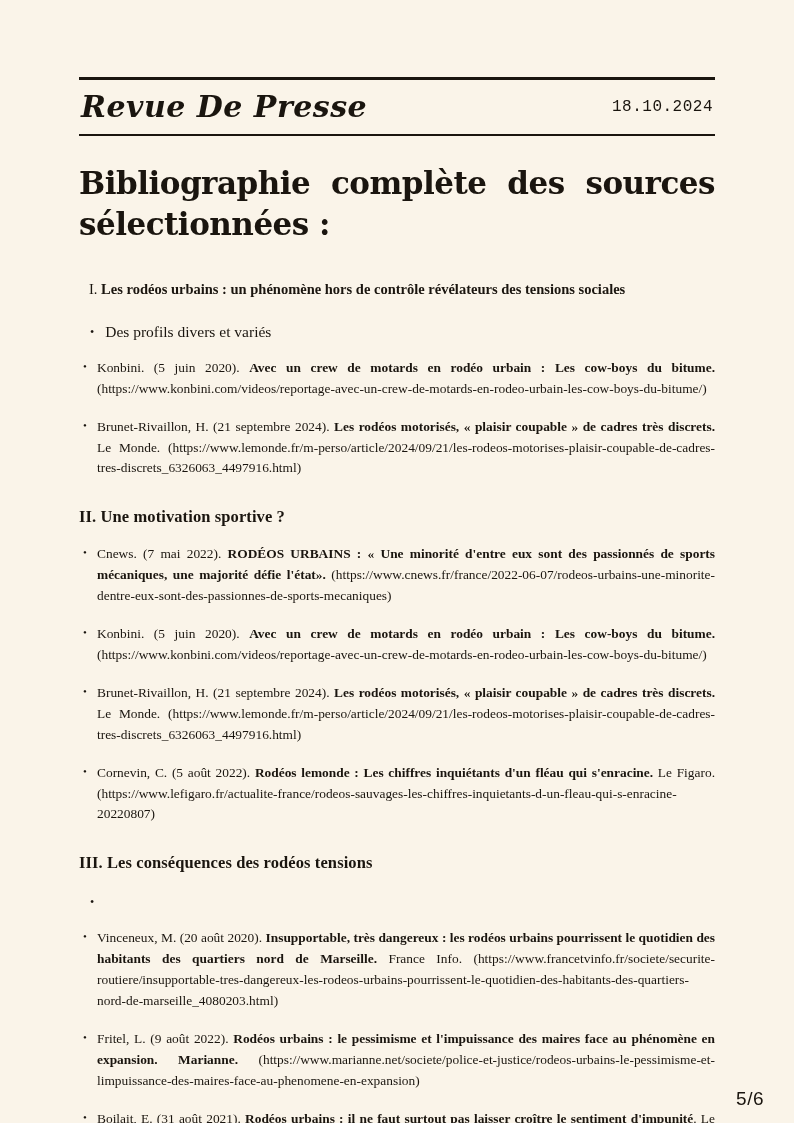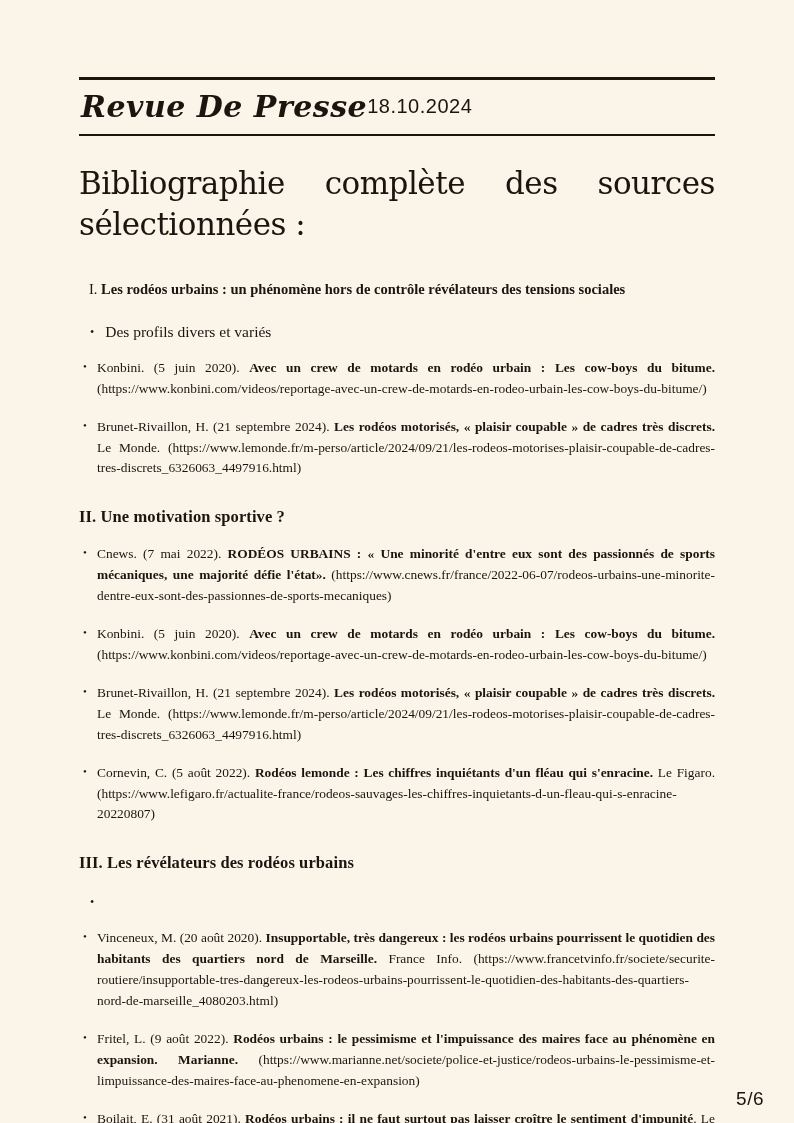--- a/index.html
+++ b/index.html
@@ -15,41 +15,42 @@
     overflow: hidden;
   }
   .content { padding: 0 79px; }
 
   
   .masthead {
     margin-top: 77px;
     border-top: 3px solid #1A150F;
     border-bottom: 2px solid #1A150F;
     display: flex;
+    justify-content: space-between;
     align-items: center;
     padding: 9px 2px 10px 2px;
   }
   .brand {
     font-family: "DejaVu Serif", serif;
     font-weight: bold;
     font-style: italic;
     font-size: 30px;
     letter-spacing: 0.5px;
   }
   .issue-date {
-    font-family: Liberation Sans, sans-serif;
-    font-size: 20px;
+    font-family: Liberation Mono, monospace;
+    font-size: 16px;
     letter-spacing: 0.5px;
   }
 
   
   .doc-title {
     margin-top: 27px;
     font-family: "DejaVu Serif", serif;
-    font-weight: 400;
+    font-weight: 700;
     font-size: 31px;
     line-height: 1.32;
     letter-spacing: -0.5px;
     text-align: justify;
     text-align-last: left;
   }
 
   
   .sec1-heading {
     margin-top: 34px;
@@ -162,21 +163,21 @@
     <div class="ref">
       <span class="dot">•</span>
       <p><span>Brunet-Rivaillon, H. (21 septembre 2024). </span><span class="ref-title">Les rodéos motorisés, « plaisir coupable » de cadres très discrets.</span><span> Le Monde. (https://www.lemonde.fr/m-perso/article/2024/09/21/les-rodeos-motorises-plaisir-coupable-de-cadres-tres-discrets_6326063_4497916.html)</span></p>
     </div>
 
     <div class="ref">
       <span class="dot">•</span>
       <p><span>Cornevin, C. (5 août 2022). </span><span class="ref-title">Rodéos lemonde : Les chiffres inquiétants d'un fléau qui s'enracine.</span><span> Le Figaro. (https://www.lefigaro.fr/actualite-france/rodeos-sauvages-les-chiffres-inquietants-d-un-fleau-qui-s-enracine-20220807)</span></p>
     </div>
 
-    <h2 class="sec-heading">III. Les révélateurs des rodéos urbains</h2>
+    <h2 class="sec-heading">III. Les conséquences des rodéos tensions</h2>
 
     <div class="lead-bullet">
       <span class="dot">•</span>
     </div>
 
     <div class="ref">
       <span class="dot">•</span>
       <p><span>Vinceneux, M. (20 août 2020). </span><span class="ref-title">Insupportable, très dangereux : les rodéos urbains pourrissent le quotidien des habitants des quartiers nord de Marseille.</span><span> France Info. (https://www.francetvinfo.fr/societe/securite-routiere/insupportable-tres-dangereux-les-rodeos-urbains-pourrissent-le-quotidien-des-habitants-des-quartiers-nord-de-marseille_4080203.html)</span></p>
     </div>
 

